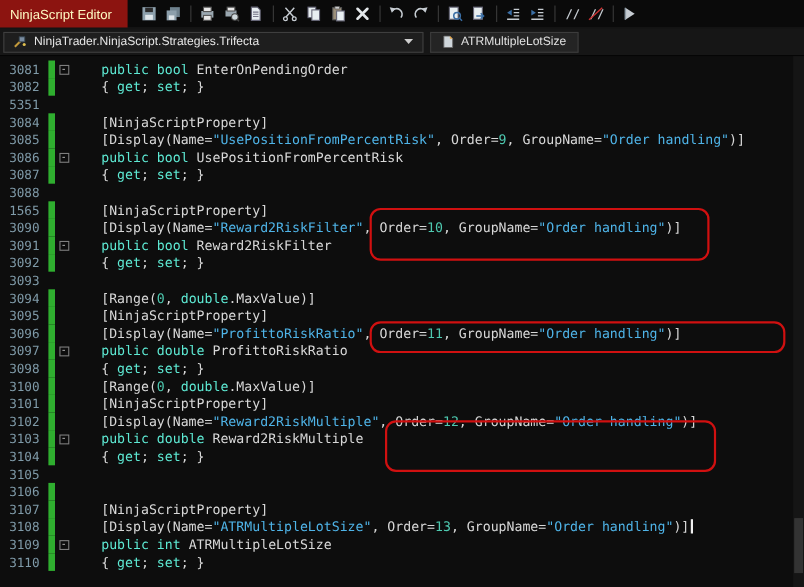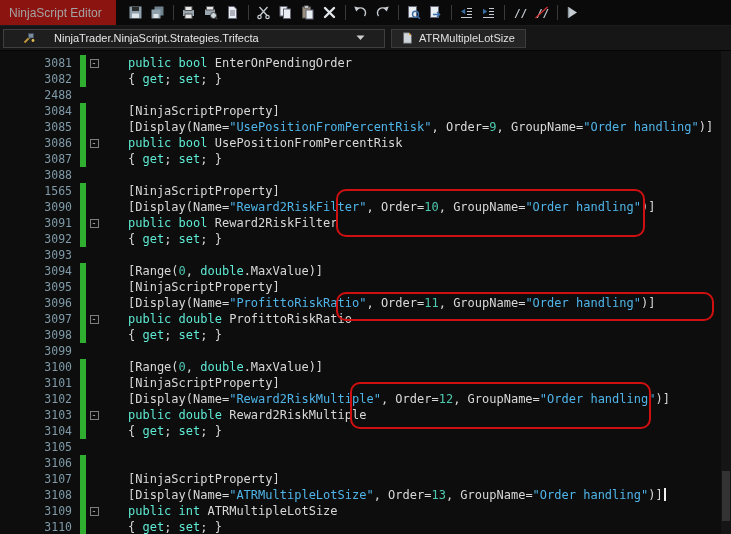--- a/index.html
+++ b/index.html
@@ -1,37 +1,37 @@
 <!DOCTYPE html>
 <html><head>
 <meta charset="utf-8">
 <style>
   html,body{margin:0;padding:0;background:#000;}
   .app{position:relative;width:731px;height:534px;background:#0d0d0d;overflow:hidden;
        font-family:"Liberation Sans",sans-serif;}
 
   
   .titlebar{display:flex;align-items:stretch;height:25px;background:#0a0a0a;border-bottom:1px solid #1c1c1c;}
-  .title{background:#8c1410;color:#a3a3a3;font-size:12px;padding:0 14px 0 9px;display:flex;align-items:center;white-space:nowrap;}
+  .title{background:#8c1410;color:#fef9c3;font-size:12px;padding:0 14px 0 9px;display:flex;align-items:center;white-space:nowrap;}
   .toolbar{display:flex;align-items:center;gap:2px;padding-left:10px;}
   .tbtn{width:20px;height:21px;display:flex;align-items:center;justify-content:center;border-radius:2px;}
   .tsep{width:1px;height:15px;background:#3a3a3a;margin:0 3px;}
 
   
   .tabrow{display:flex;align-items:center;height:24px;background:#161616;border-bottom:1px solid #050505;padding-left:3px;}
-  .combo{width:382px;height:19px;background:#1e1e1e;border:1px solid #3f3f3f;display:flex;align-items:center;gap:19px;
-         padding:0 19px;color:#e6e6e6;font-size:11px;box-sizing:border-box;}
+  .combo{width:382px;height:19px;background:#1e1e1e;border:1px solid #3f3f3f;display:flex;align-items:center;gap:7px;
+         padding:0 8px;color:#e6e6e6;font-size:11px;box-sizing:border-box;}
   .combo .lbl{flex:1;white-space:nowrap;overflow:hidden;}
   .tab{height:19px;margin-left:6px;padding:0 10px;border:1px solid #3c3c3c;background:#242424;display:flex;
        align-items:center;gap:6px;color:#e0e0e0;font-size:11px;box-sizing:border-box;white-space:nowrap;}
 
   
   .editor{position:relative;height:484px;background:#0d0d0d;padding-top:4px;box-sizing:content-box;
           font-family:"DejaVu Sans Mono","Liberation Mono",monospace;font-size:12px;}
-  .row{display:flex;height:16px;line-height:16px;margin-left:36px;}
+  .row{display:flex;height:16px;line-height:16px;}
   .lnum{width:36px;text-align:right;padding-right:4px;color:#7f9aa8;font-size:11.5px;flex:none;}
   .cbar{width:6px;margin-left:4px;flex:none;}
   .cbar.on{background:#2fae2f;}
   .fold{width:16px;flex:none;display:flex;align-items:center;justify-content:center;}
   .fbox{width:9px;height:9px;border:1px solid #7e7e7e;color:#c8c8c8;font-size:9px;line-height:7px;text-align:center;
         background:#0d0d0d;box-sizing:border-box;}
   .ctext{padding-left:26px;white-space:pre;color:#d8d8d8;}
   .tk-kw{color:#5eead4;}
   .tk-str{color:#4fb4e8;}
   .tk-num{color:#4ec9b0;}
@@ -217,21 +217,21 @@
           </div>
           <div class="ctext"><span class="tk-kw">public</span><span class="tk-pl"> </span><span class="tk-kw">bool</span><span class="tk-pl"> EnterOnPendingOrder</span></div>
         </div>
         <div class="row">
           <div class="lnum">3082</div>
           <div class="cbar on"></div>
           <div class="fold"></div>
           <div class="ctext"><span class="tk-pl">{ </span><span class="tk-kw">get</span><span class="tk-pl">; </span><span class="tk-kw">set</span><span class="tk-pl">; }</span></div>
         </div>
         <div class="row">
-          <div class="lnum">2488</div>
+          <div class="lnum">5351</div>
           <div class="cbar"></div>
           <div class="fold"></div>
           <div class="ctext"></div>
         </div>
         <div class="row">
           <div class="lnum">3084</div>
           <div class="cbar on"></div>
           <div class="fold"></div>
           <div class="ctext"><span class="tk-pl">[NinjaScriptProperty]</span></div>
         </div>
@@ -317,26 +317,20 @@
           <div class="fold">
             <div class="fbox">-</div>
           </div>
           <div class="ctext"><span class="tk-kw">public</span><span class="tk-pl"> </span><span class="tk-kw">double</span><span class="tk-pl"> ProfittoRiskRatio</span></div>
         </div>
         <div class="row">
           <div class="lnum">3098</div>
           <div class="cbar on"></div>
           <div class="fold"></div>
           <div class="ctext"><span class="tk-pl">{ </span><span class="tk-kw">get</span><span class="tk-pl">; </span><span class="tk-kw">set</span><span class="tk-pl">; }</span></div>
-        </div>
-        <div class="row">
-          <div class="lnum">3099</div>
-          <div class="cbar"></div>
-          <div class="fold"></div>
-          <div class="ctext"></div>
         </div>
         <div class="row">
           <div class="lnum">3100</div>
           <div class="cbar on"></div>
           <div class="fold"></div>
           <div class="ctext"><span class="tk-pl">[Range(</span><span class="tk-num">0</span><span class="tk-pl">, </span><span class="tk-kw">double</span><span class="tk-pl">.MaxValue)]</span></div>
         </div>
         <div class="row">
           <div class="lnum">3101</div>
           <div class="cbar on"></div>

